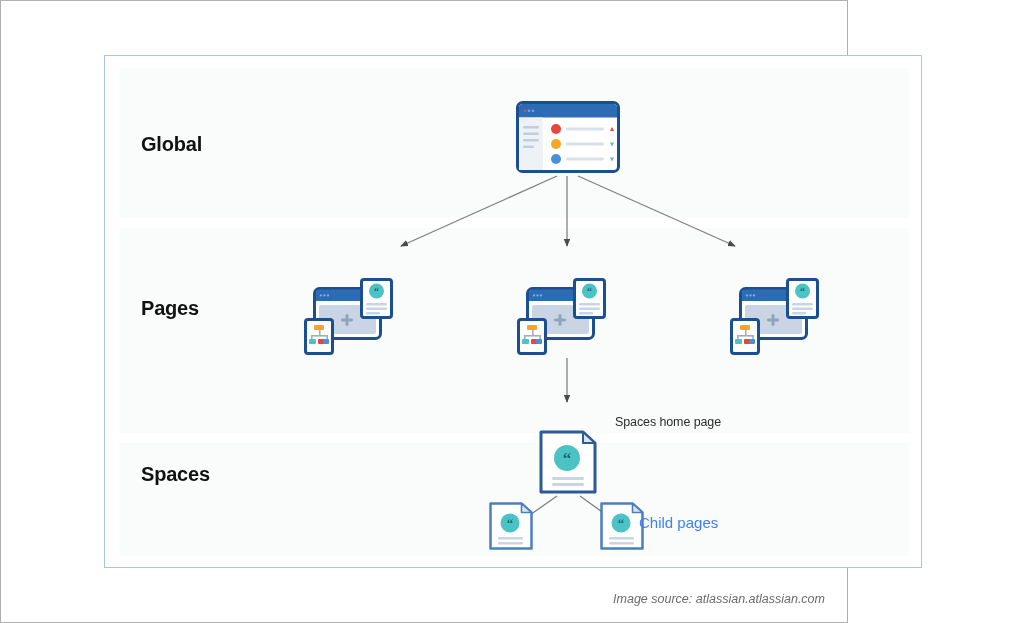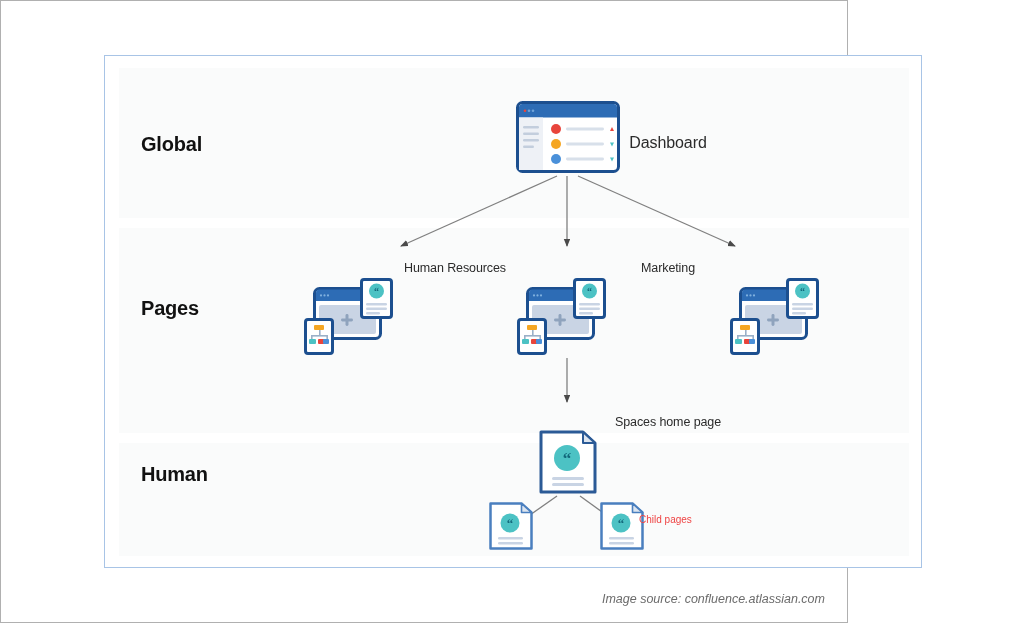--- a/index.html
+++ b/index.html
@@ -75,22 +75,22 @@
     left: 460px; top: 78px;
     width: 206px;
   }
   #title-hr         { left: 255px; top: 205px; width: 190px; }
   #title-marketing  { left: 468px; top: 205px; width: 190px; }
   #title-development{ left: 682px; top: 205px; width: 190px; }
   #title-spacehome  { left: 468px; top: 359px; width: 190px; }
   #label-childpages {
     position: absolute;
     left: 534px; top: 458px;
-    font-size: 10px;
-    color: #ef4444;
+    font-size: 15px;
+    color: #3b82f6;
     white-space: nowrap;
   }
 
   
   .overlay {
     position: absolute;
     left: 0; top: 0;
     width: 818px;
     height: 513px;
     pointer-events: none;
@@ -124,21 +124,21 @@
 <div id="page">
 
   <div id="diagram-frame">
 
     <div class="band" id="band-global"></div>
     <div class="band" id="band-spaces"></div>
     <div class="band" id="band-pages"></div>
 
     <div class="band-label" id="label-global">Global</div>
     <div class="band-label" id="label-spaces">Pages</div>
-    <div class="band-label" id="label-pages">Human</div>
+    <div class="band-label" id="label-pages">Spaces</div>
 
     <svg class="overlay" viewBox="0 0 818 513" xmlns="http://www.w3.org/2000/svg">
       <defs>
         <marker id="arrowhead" markerWidth="9" markerHeight="9" refX="7" refY="3.2" orient="auto" markerUnits="userSpaceOnUse">
           <path d="M0,0 L8,3.2 L0,6.4 z" fill="#4a4a4a"></path>
         </marker>
       </defs>
 
       <line x1="452" y1="120" x2="296" y2="190" stroke="#808080" stroke-width="1.3" marker-end="url(#arrowhead)"></line>
 
@@ -146,21 +146,20 @@
 
       <line x1="473" y1="120" x2="630" y2="190" stroke="#808080" stroke-width="1.3" marker-end="url(#arrowhead)"></line>
 
       <line x1="462" y1="302" x2="462" y2="346" stroke="#808080" stroke-width="1.3" marker-end="url(#arrowhead)"></line>
 
       <line x1="452" y1="440" x2="415" y2="466" stroke="#808080" stroke-width="1.3" marker-end="url(#arrowhead)"></line>
 
       <line x1="475" y1="440" x2="511" y2="466" stroke="#808080" stroke-width="1.3" marker-end="url(#arrowhead)"></line>
     </svg>
 
-    <div class="node-title" id="title-dashboard">Dashboard</div>
 
     <div class="icon-box" id="icon-dashboard">
       <svg viewBox="0 0 104 72" width="104" height="72" xmlns="http://www.w3.org/2000/svg">
 
         <rect x="1.5" y="1.5" width="101" height="69" rx="5" ry="5" fill="#ffffff" stroke="#1c4f8f" stroke-width="3"></rect>
 
         <path d="M3,6.5 a3.5,3.5 0 0 1 3.5,-3.5 h91 a3.5,3.5 0 0 1 3.5,3.5 v10 h-98 z" fill="#2d6cb5"></path>
         <circle cx="9" cy="9.8" r="1.3" fill="#e8453c"></circle>
         <circle cx="13" cy="9.8" r="1.3" fill="#6fa3d8"></circle>
         <circle cx="17" cy="9.8" r="1.3" fill="#6fa3d8"></circle>
@@ -178,22 +177,20 @@
         <circle cx="40" cy="43" r="5" fill="#f5a623"></circle>
         <rect x="50" y="41.6" width="38" height="2.8" rx="1.4" fill="#d8e0ea"></rect>
         <path d="M94,41.5 l4,0 l-2,4 z" fill="#4cc2c4"></path>
 
         <circle cx="40" cy="58" r="5" fill="#4a90d9"></circle>
         <rect x="50" y="56.6" width="38" height="2.8" rx="1.4" fill="#d8e0ea"></rect>
         <path d="M94,56.5 l4,0 l-2,4 z" fill="#4cc2c4"></path>
       </svg>
     </div>
 
-    <div class="node-title" id="title-hr">Human Resources</div>
-    <div class="node-title" id="title-marketing">Marketing</div>
 
     <div class="icon-box" id="icon-space-hr">
       <svg viewBox="0 0 96 78" width="96" height="78" xmlns="http://www.w3.org/2000/svg">
 
         <rect x="10.5" y="10.5" width="66" height="50" rx="5" ry="5" fill="#ffffff" stroke="#1c4f8f" stroke-width="3"></rect>
         <path d="M12,15 a3.5,3.5 0 0 1 3.5,-3.5 h57 a3.5,3.5 0 0 1 3.5,3.5 v8 h-64 z" fill="#2d6cb5"></path>
         <circle cx="17" cy="17.4" r="1.1" fill="#7fb0de"></circle>
         <circle cx="20.5" cy="17.4" r="1.1" fill="#7fb0de"></circle>
         <circle cx="24" cy="17.4" r="1.1" fill="#7fb0de"></circle>
         <rect x="15" y="27" width="57" height="29" rx="2" fill="#c9d4e4"></rect>
@@ -308,15 +305,15 @@
         <text x="21" y="26" font-family="Liberation Serif, serif" font-size="13" font-weight="bold" fill="#12687b" text-anchor="middle">“</text>
         <rect x="9" y="35" width="25" height="2.4" rx="1.2" fill="#c9d4e4"></rect>
         <rect x="9" y="40" width="25" height="2.4" rx="1.2" fill="#c9d4e4"></rect>
       </svg>
     </div>
 
     <div id="label-childpages">Child pages</div>
 
   </div>
 
-  <div id="footer-attribution">Image source: confluence.atlassian.com</div>
+  <div id="footer-attribution">Image source: atlassian.atlassian.com</div>
 
 </div>
 
 </body></html>

